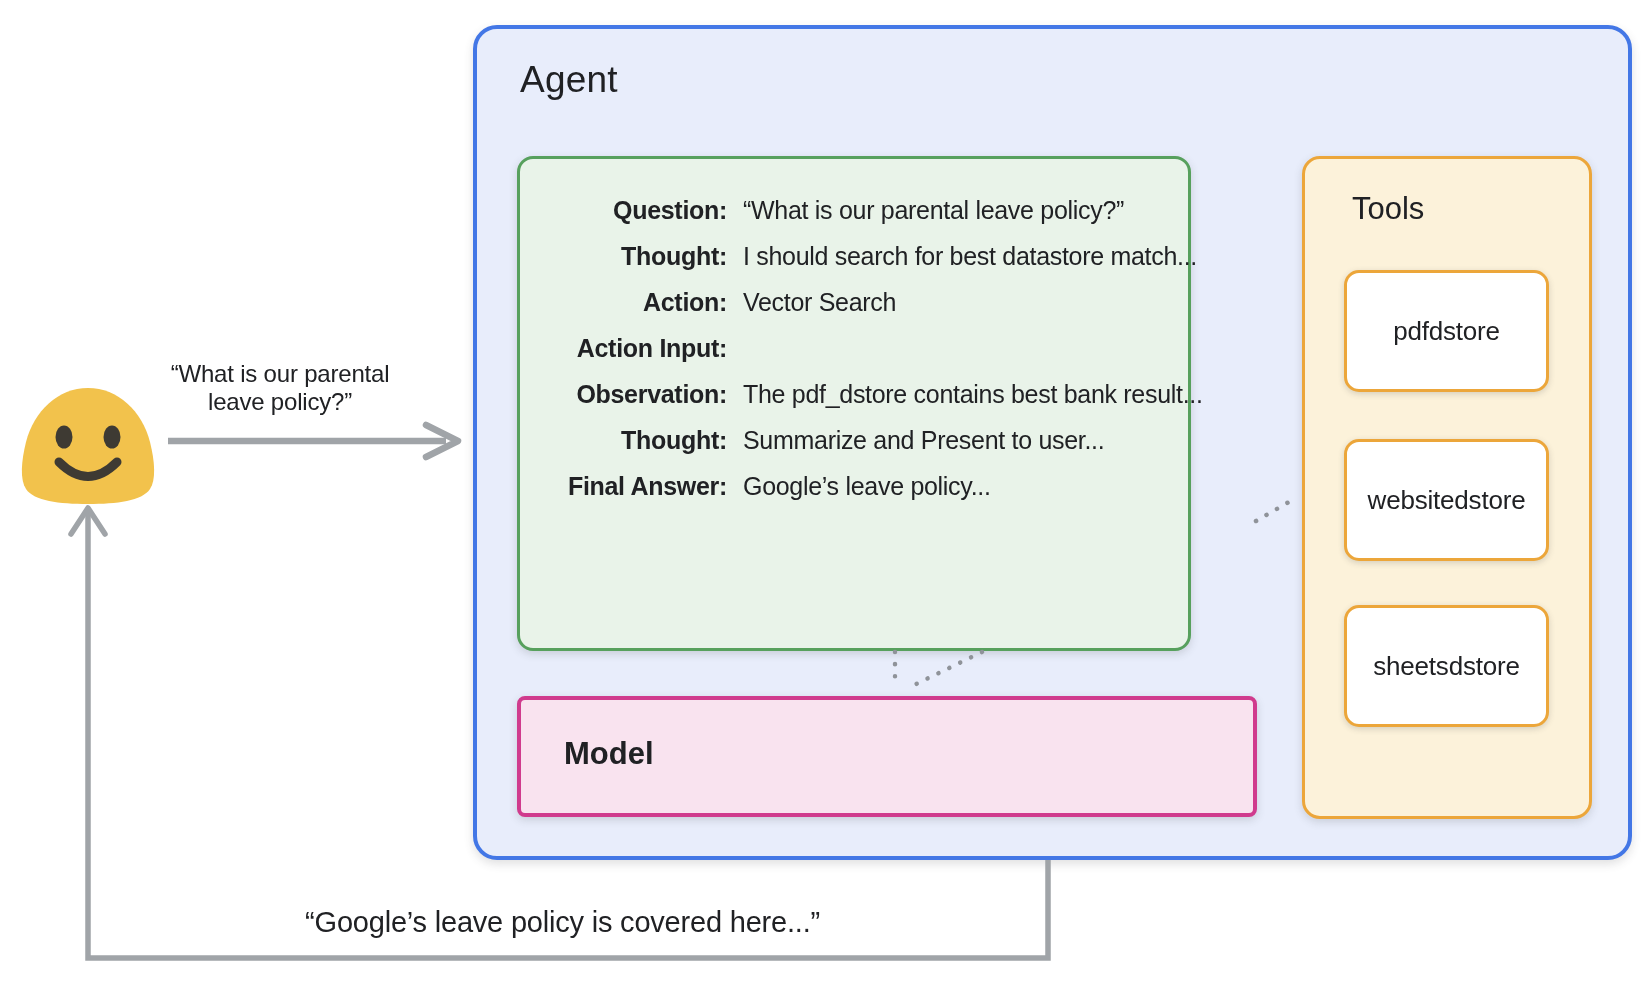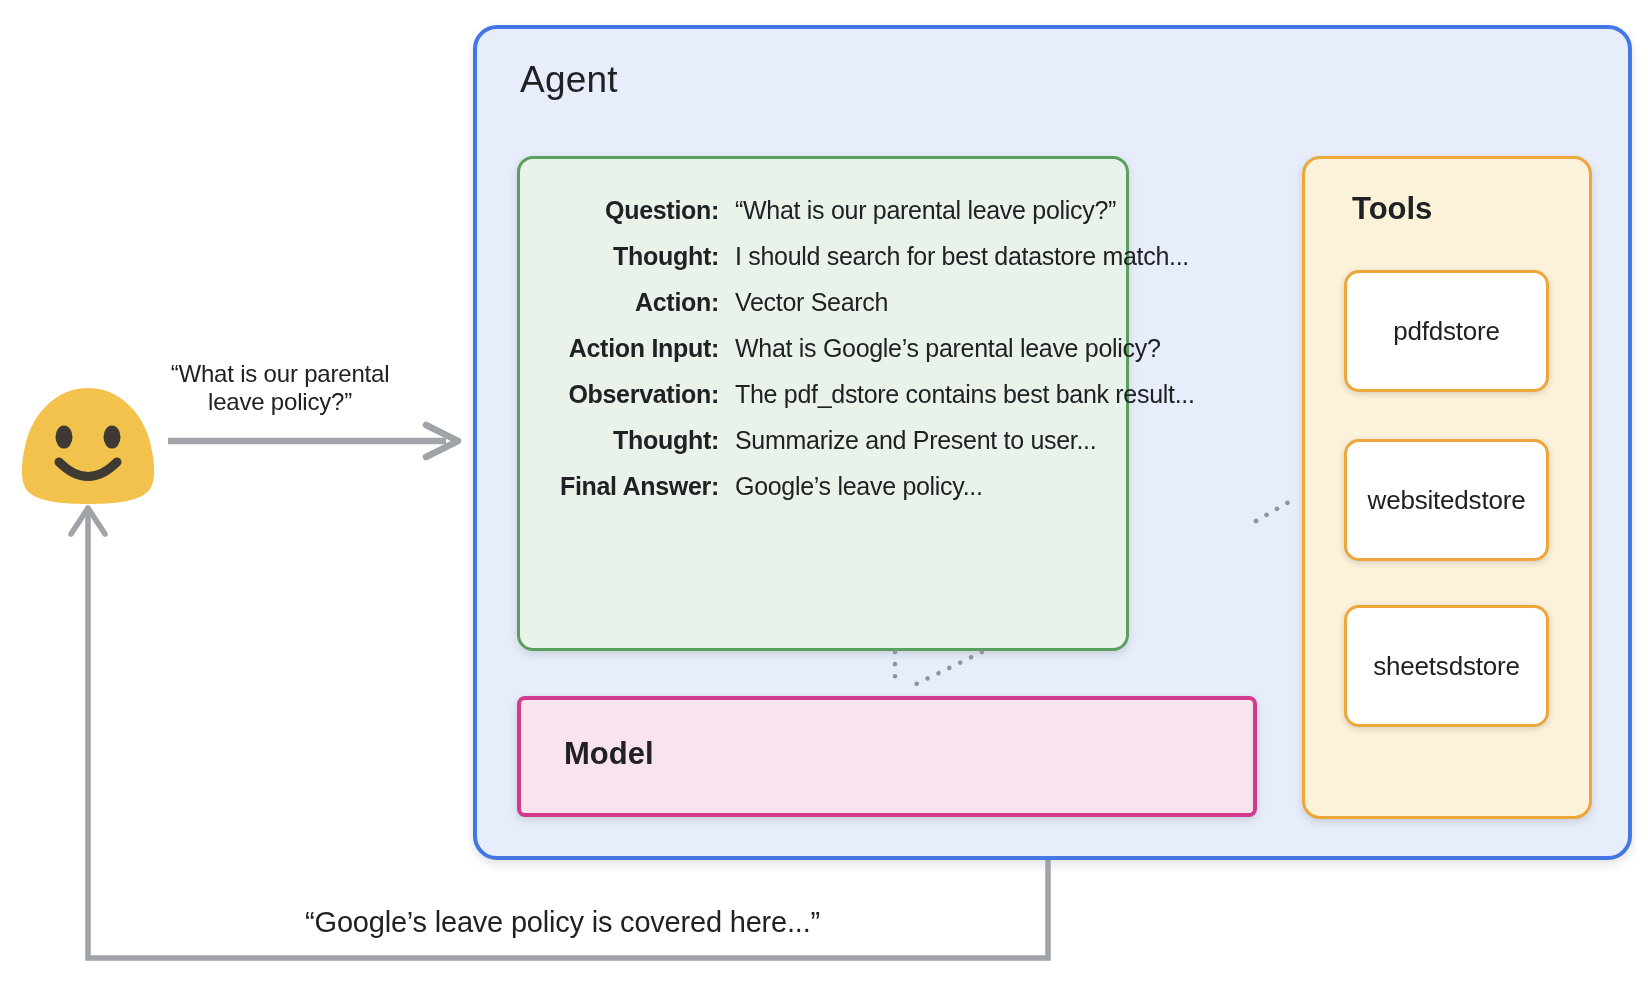--- a/index.html
+++ b/index.html
@@ -13,40 +13,40 @@
   .agent-box{
     left:473px;top:25px;width:1159px;height:835px;
     background:var(--agent-fill,#e8edfb);
     border:4px solid var(--agent-border,#4377e6);
     border-radius:24px;
     box-shadow:0 4px 10px rgba(60,64,67,.16);
   }
   .agent-title{position:absolute;left:43px;top:30px;font-size:37px;font-weight:400;letter-spacing:.2px;}
   
   .scratchpad{
-    left:40px;top:127px;width:612px;height:495px;
+    left:40px;top:127px;width:674px;height:495px;
     background:var(--scratchpad-fill,#e9f3e9);
     border:3px solid var(--scratchpad-border,#57a05d);
     border-radius:16px;
     box-shadow:0 3px 8px rgba(60,64,67,.18);
-    padding:36px 14px 0 0;
+    padding:36px 14px 0 8px;
   }
   .row{display:flex;margin-bottom:16px;font-size:25px;letter-spacing:-.3px;line-height:30px;}
   .row.gap-above{margin-top:12px;}
   .row-label{width:199px;flex:0 0 199px;text-align:right;font-weight:700;}
   .row-value{margin-left:16px;white-space:nowrap;}
   
   .tools-box{
     left:825px;top:127px;width:290px;height:663px;
     background:var(--tools-fill,#fcf2da);
     border:3px solid var(--tools-border,#eca63a);
     border-radius:18px;
     box-shadow:0 3px 8px rgba(60,64,67,.18);
   }
-  .tools-title{position:absolute;left:47px;top:32px;font-size:31px;font-weight:700;}
+  .tools-title{position:absolute;left:47px;top:32px;font-size:31px;font-weight:400;}
   .tool-item{
     position:absolute;left:39px;width:205px;height:122px;box-sizing:border-box;
     background:var(--tool-item-fill,#ffffff);
     border:3px solid var(--tools-border,#eca63a);
     border-radius:15px;
     box-shadow:0 2px 6px rgba(60,64,67,.2);
     display:flex;flex-direction:row;justify-content:center;align-items:center;
     font-size:26px;line-height:31px;letter-spacing:-.2px;
   }
   
@@ -92,21 +92,20 @@
       <div class="row">
         <div class="row-label">Thought:</div>
         <div class="row-value">I should search for best datastore match...</div>
       </div>
       <div class="row">
         <div class="row-label">Action:</div>
         <div class="row-value">Vector Search</div>
       </div>
       <div class="row">
         <div class="row-label">Action Input:</div>
-        <div class="row-value">What is Google’s parental leave policy?</div>
       </div>
       <div class="row">
         <div class="row-label">Observation:</div>
         <div class="row-value">
           <div>The pdf_dstore contains best bank result...</div>
         </div>
       </div>
       <div class="row gap-above">
         <div class="row-label">Thought:</div>
         <div class="row-value">Summarize and Present to user...</div>

